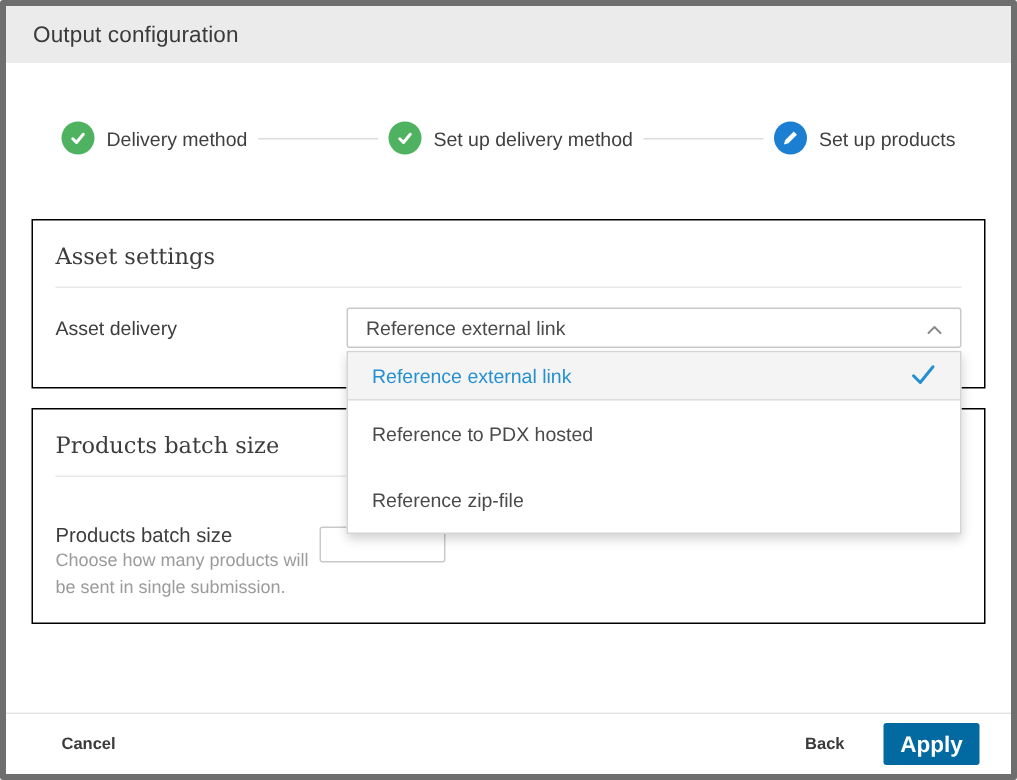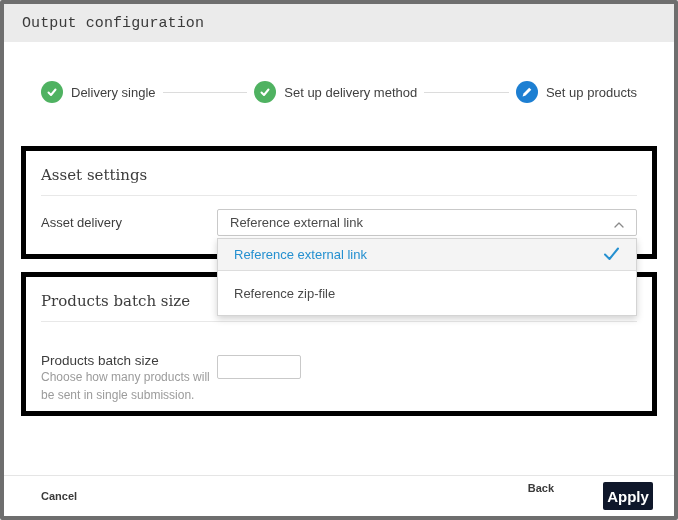--- a/index.html
+++ b/index.html
@@ -19,21 +19,21 @@
     position: relative;
   }
   
   .dlg-header {
     height: 38px; flex: 0 0 38px;
     background: #ebebeb;
     display: flex; align-items: center;
     padding: 0 18px;
   }
   .dlg-title {
-    font-family: Liberation Mono, monospace;
+    font-family: Liberation Sans, sans-serif;
     font-size: 15px; font-weight: 400;
     color: #3a3a3a;
     letter-spacing: 0.1px;
   }
   
   .dlg-body { flex: 1 1 auto; padding: 0 17px; position: relative; }
 
   
   .stepper {
     margin: 39px 20px 0 20px;
@@ -53,35 +53,35 @@
     font-size: 13px; color: #3f3f3f;
     white-space: nowrap;
   }
   .step-line {
     flex: 1 1 auto; height: 1px; background: #dcdcdc;
     margin: 0 7px;
   }
 
   
   .panel {
-    border: 5px solid #000000;
+    border: 1px solid #000000;
     background: #fff;
     padding: 15px 15px 0 15px;
   }
   .panel-asset { margin-top: 43px; height: 113px; }
   .panel-batch { margin-top: 13px; height: 144px; }
   .panel-title {
     font-family: "DejaVu Serif", serif;
     font-size: 15px; font-weight: 400;
     color: #3c3c3c;
     padding-bottom: 11px;
     border-bottom: 1px solid #e8e8e8;
   }
   .field-row { display: flex; align-items: flex-start; }
-  .panel-asset .field-row { margin-top: 13px; align-items: center; }
+  .panel-asset .field-row { margin-top: 13px; align-items: center; gap: 18px; }
   .panel-batch .field-row { margin-top: 31px; }
   .field-label-col { flex: 0 0 176px; }
   .field-label { font-size: 13px; color: #3d3d3d; display: block; }
   .panel-batch .field-label { font-size: 13.5px; }
   .field-desc {
     font-size: 12px; color: #9b9b9b;
     line-height: 1.5; width: 170px;
   }
 
   
@@ -132,25 +132,25 @@
     flex: 0 0 41px;
     border-top: 1px solid #e5e5e5;
     display: flex; align-items: center;
     padding: 0 21px 0 37px;
   }
   .link-btn {
     font-size: 11px; font-weight: 600; color: #3a3a3a;
     cursor: pointer; background: none; border: none;
     font-family: "Liberation Sans", sans-serif;
   }
-  .footer-right { margin-left: auto; display: flex; align-items: flex-start; gap: 23px; }
+  .footer-right { margin-left: auto; display: flex; align-items: center; }
   .footer-right .link-btn { margin-right: 26px; }
   .apply-btn {
-    width: 50px; height: 28px;
-    background: #0f172a; color: #fff;
+    width: 64px; height: 28px;
+    background: #0369a1; color: #fff;
     border: none; border-radius: 2px;
     font-size: 15px; font-weight: 700;
     font-family: "Liberation Sans", sans-serif;
     cursor: pointer;
   }
 </style>
 </head>
 <body>
 
 <div class="dialog">
@@ -161,21 +161,21 @@
 
   <div class="dlg-body">
 
     <div class="stepper">
       <div class="step">
         <span class="step-circle complete">
           <svg width="12" height="12" viewBox="0 0 12 12">
               <polyline points="2.5,6.5 5,9 9.5,3.5" fill="none" stroke="#ffffff" stroke-width="2" stroke-linecap="round" stroke-linejoin="round"></polyline>
             </svg>
         </span>
-        <span class="step-label">Delivery single</span>
+        <span class="step-label">Delivery method</span>
       </div>
       <div class="step-line"></div>
       <div class="step">
         <span class="step-circle complete">
           <svg width="12" height="12" viewBox="0 0 12 12">
               <polyline points="2.5,6.5 5,9 9.5,3.5" fill="none" stroke="#ffffff" stroke-width="2" stroke-linecap="round" stroke-linejoin="round"></polyline>
             </svg>
         </span>
         <span class="step-label">Set up delivery method</span>
       </div>
@@ -208,20 +208,23 @@
           <div class="dropdown-menu">
             <div class="menu-item selected">
               <span>Reference external link</span>
               <span>
                 <svg width="17" height="15" viewBox="0 0 17 15">
                     <polyline points="2,8.5 6.5,13 15,2.5" fill="none" stroke="#2590d0" stroke-width="2" stroke-linecap="round" stroke-linejoin="round"></polyline>
                   </svg>
               </span>
             </div>
             <div class="menu-item">
+              <span>Reference to PDX hosted</span>
+            </div>
+            <div class="menu-item">
               <span>Reference zip-file</span>
             </div>
           </div>
         </div>
       </div>
     </section>
 
     <section class="panel panel-batch">
       <h2 class="panel-title">Products batch size</h2>
       <div class="field-row">

